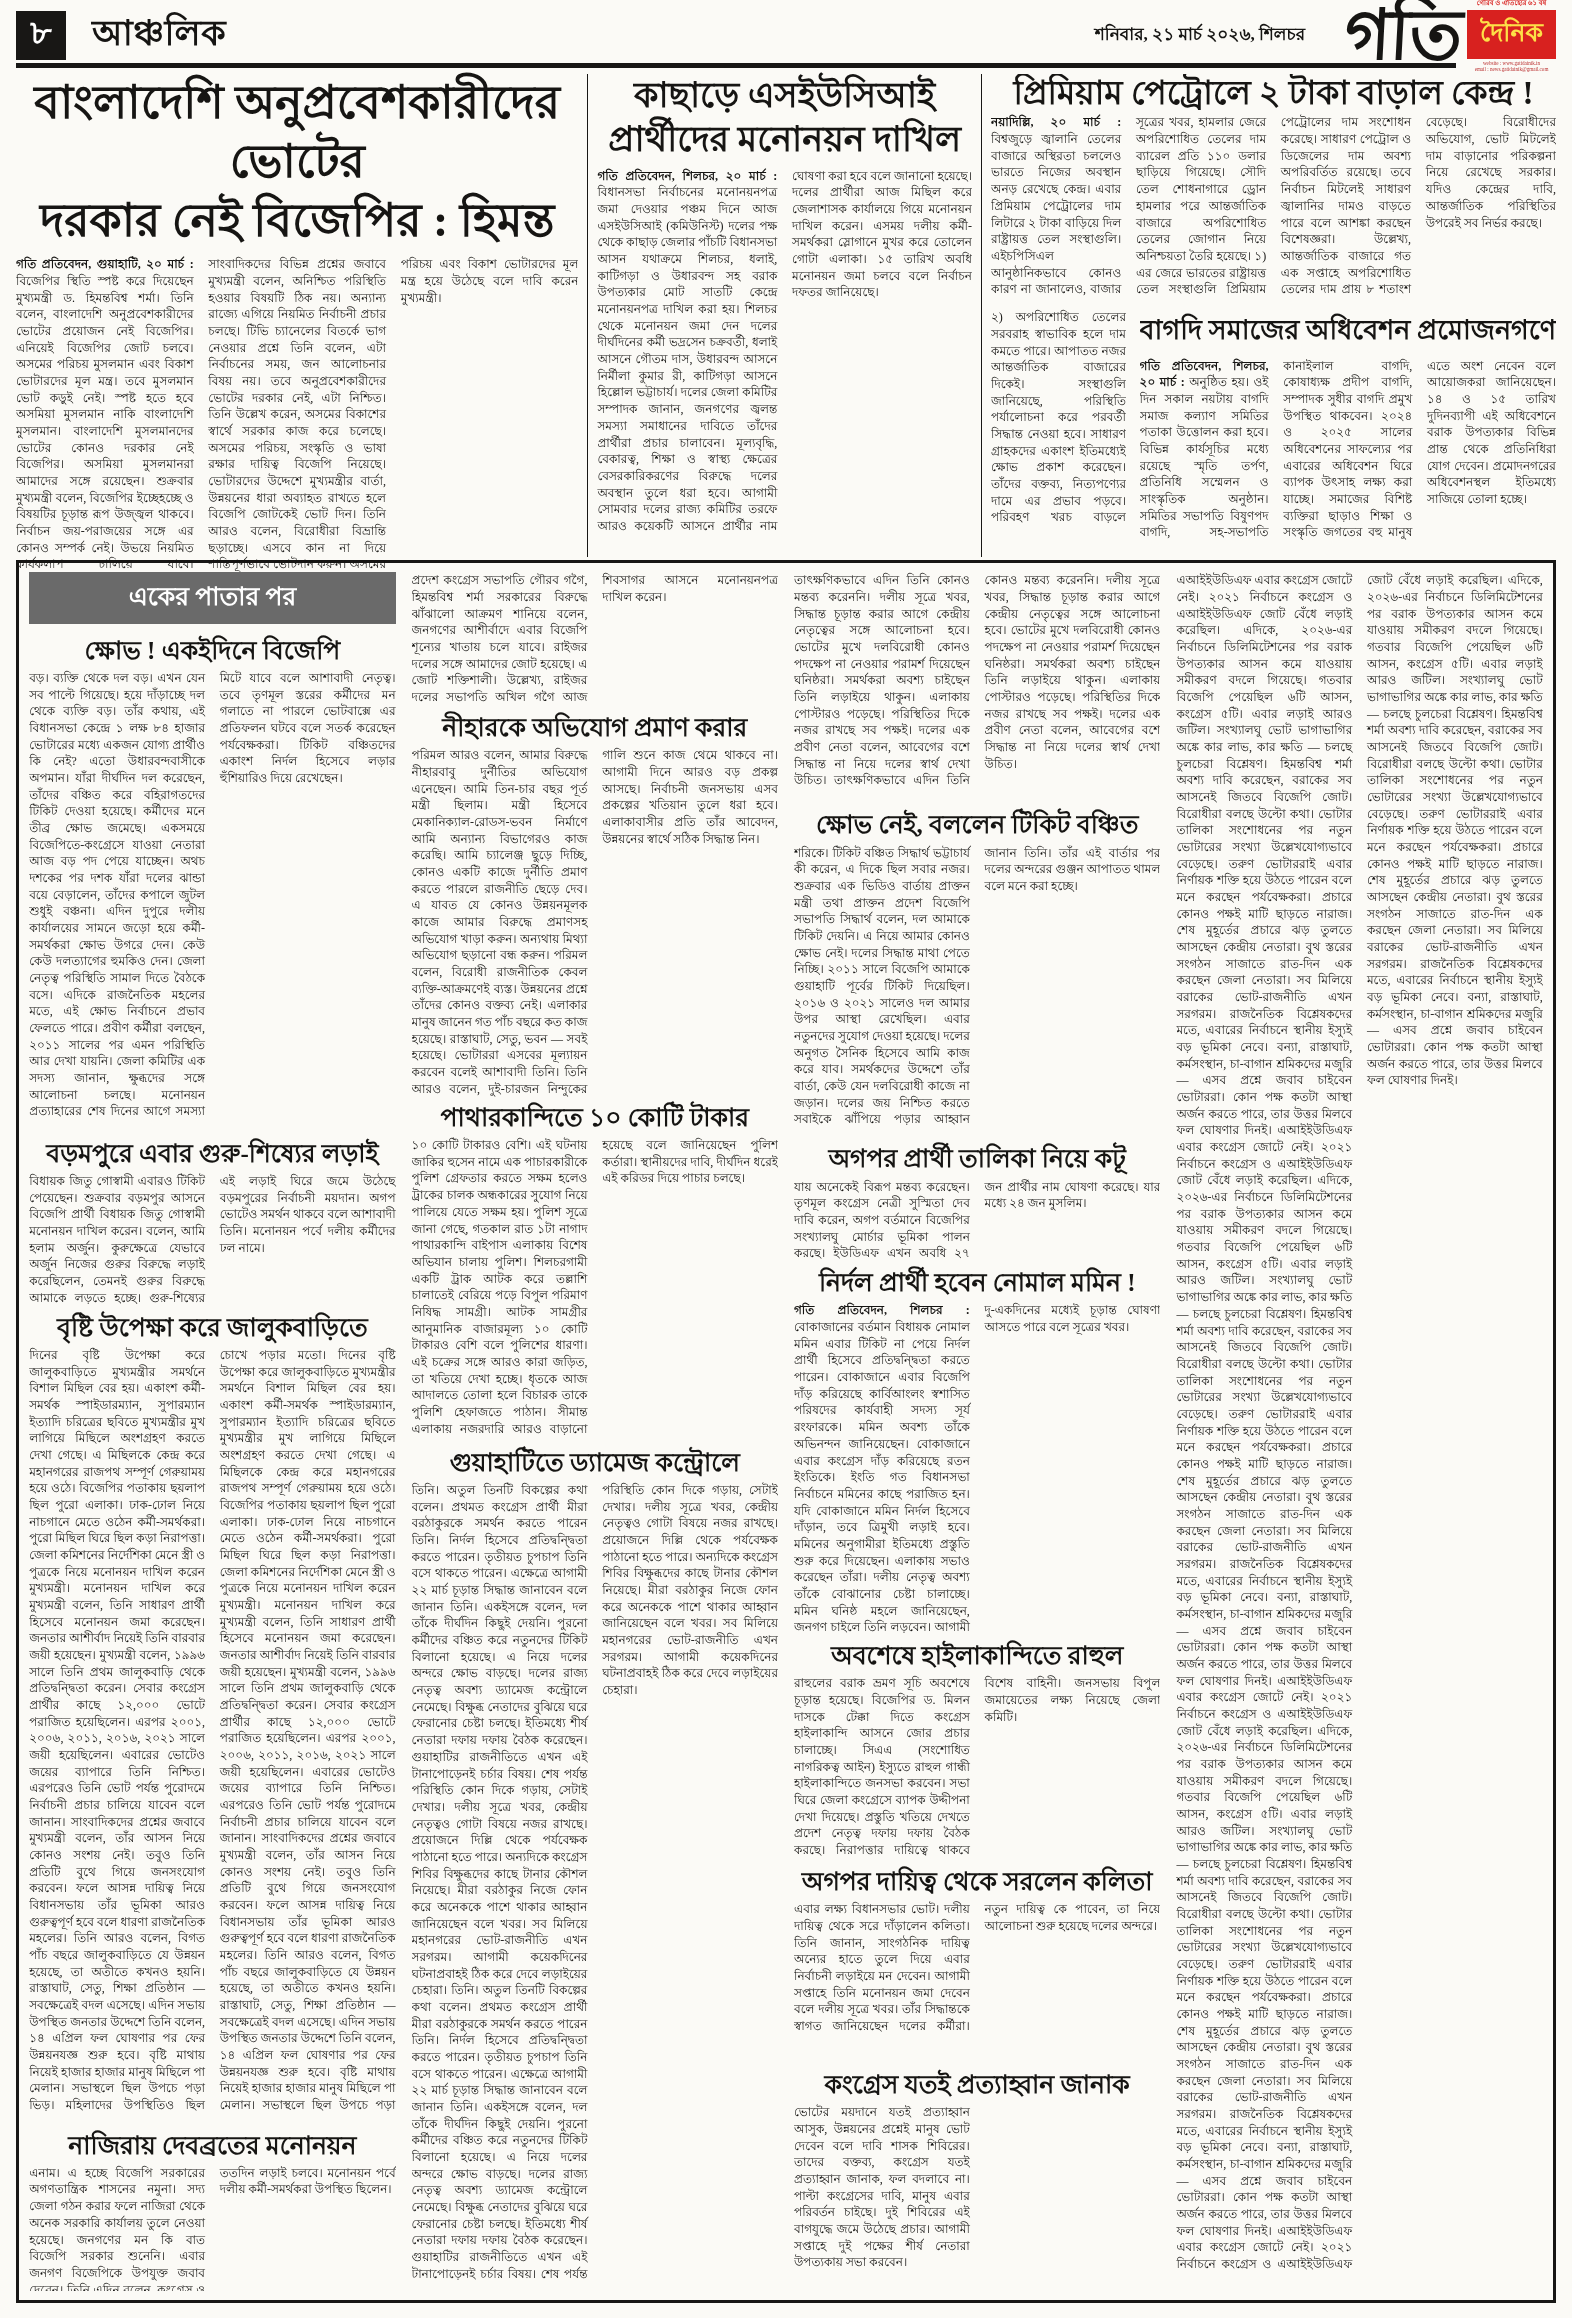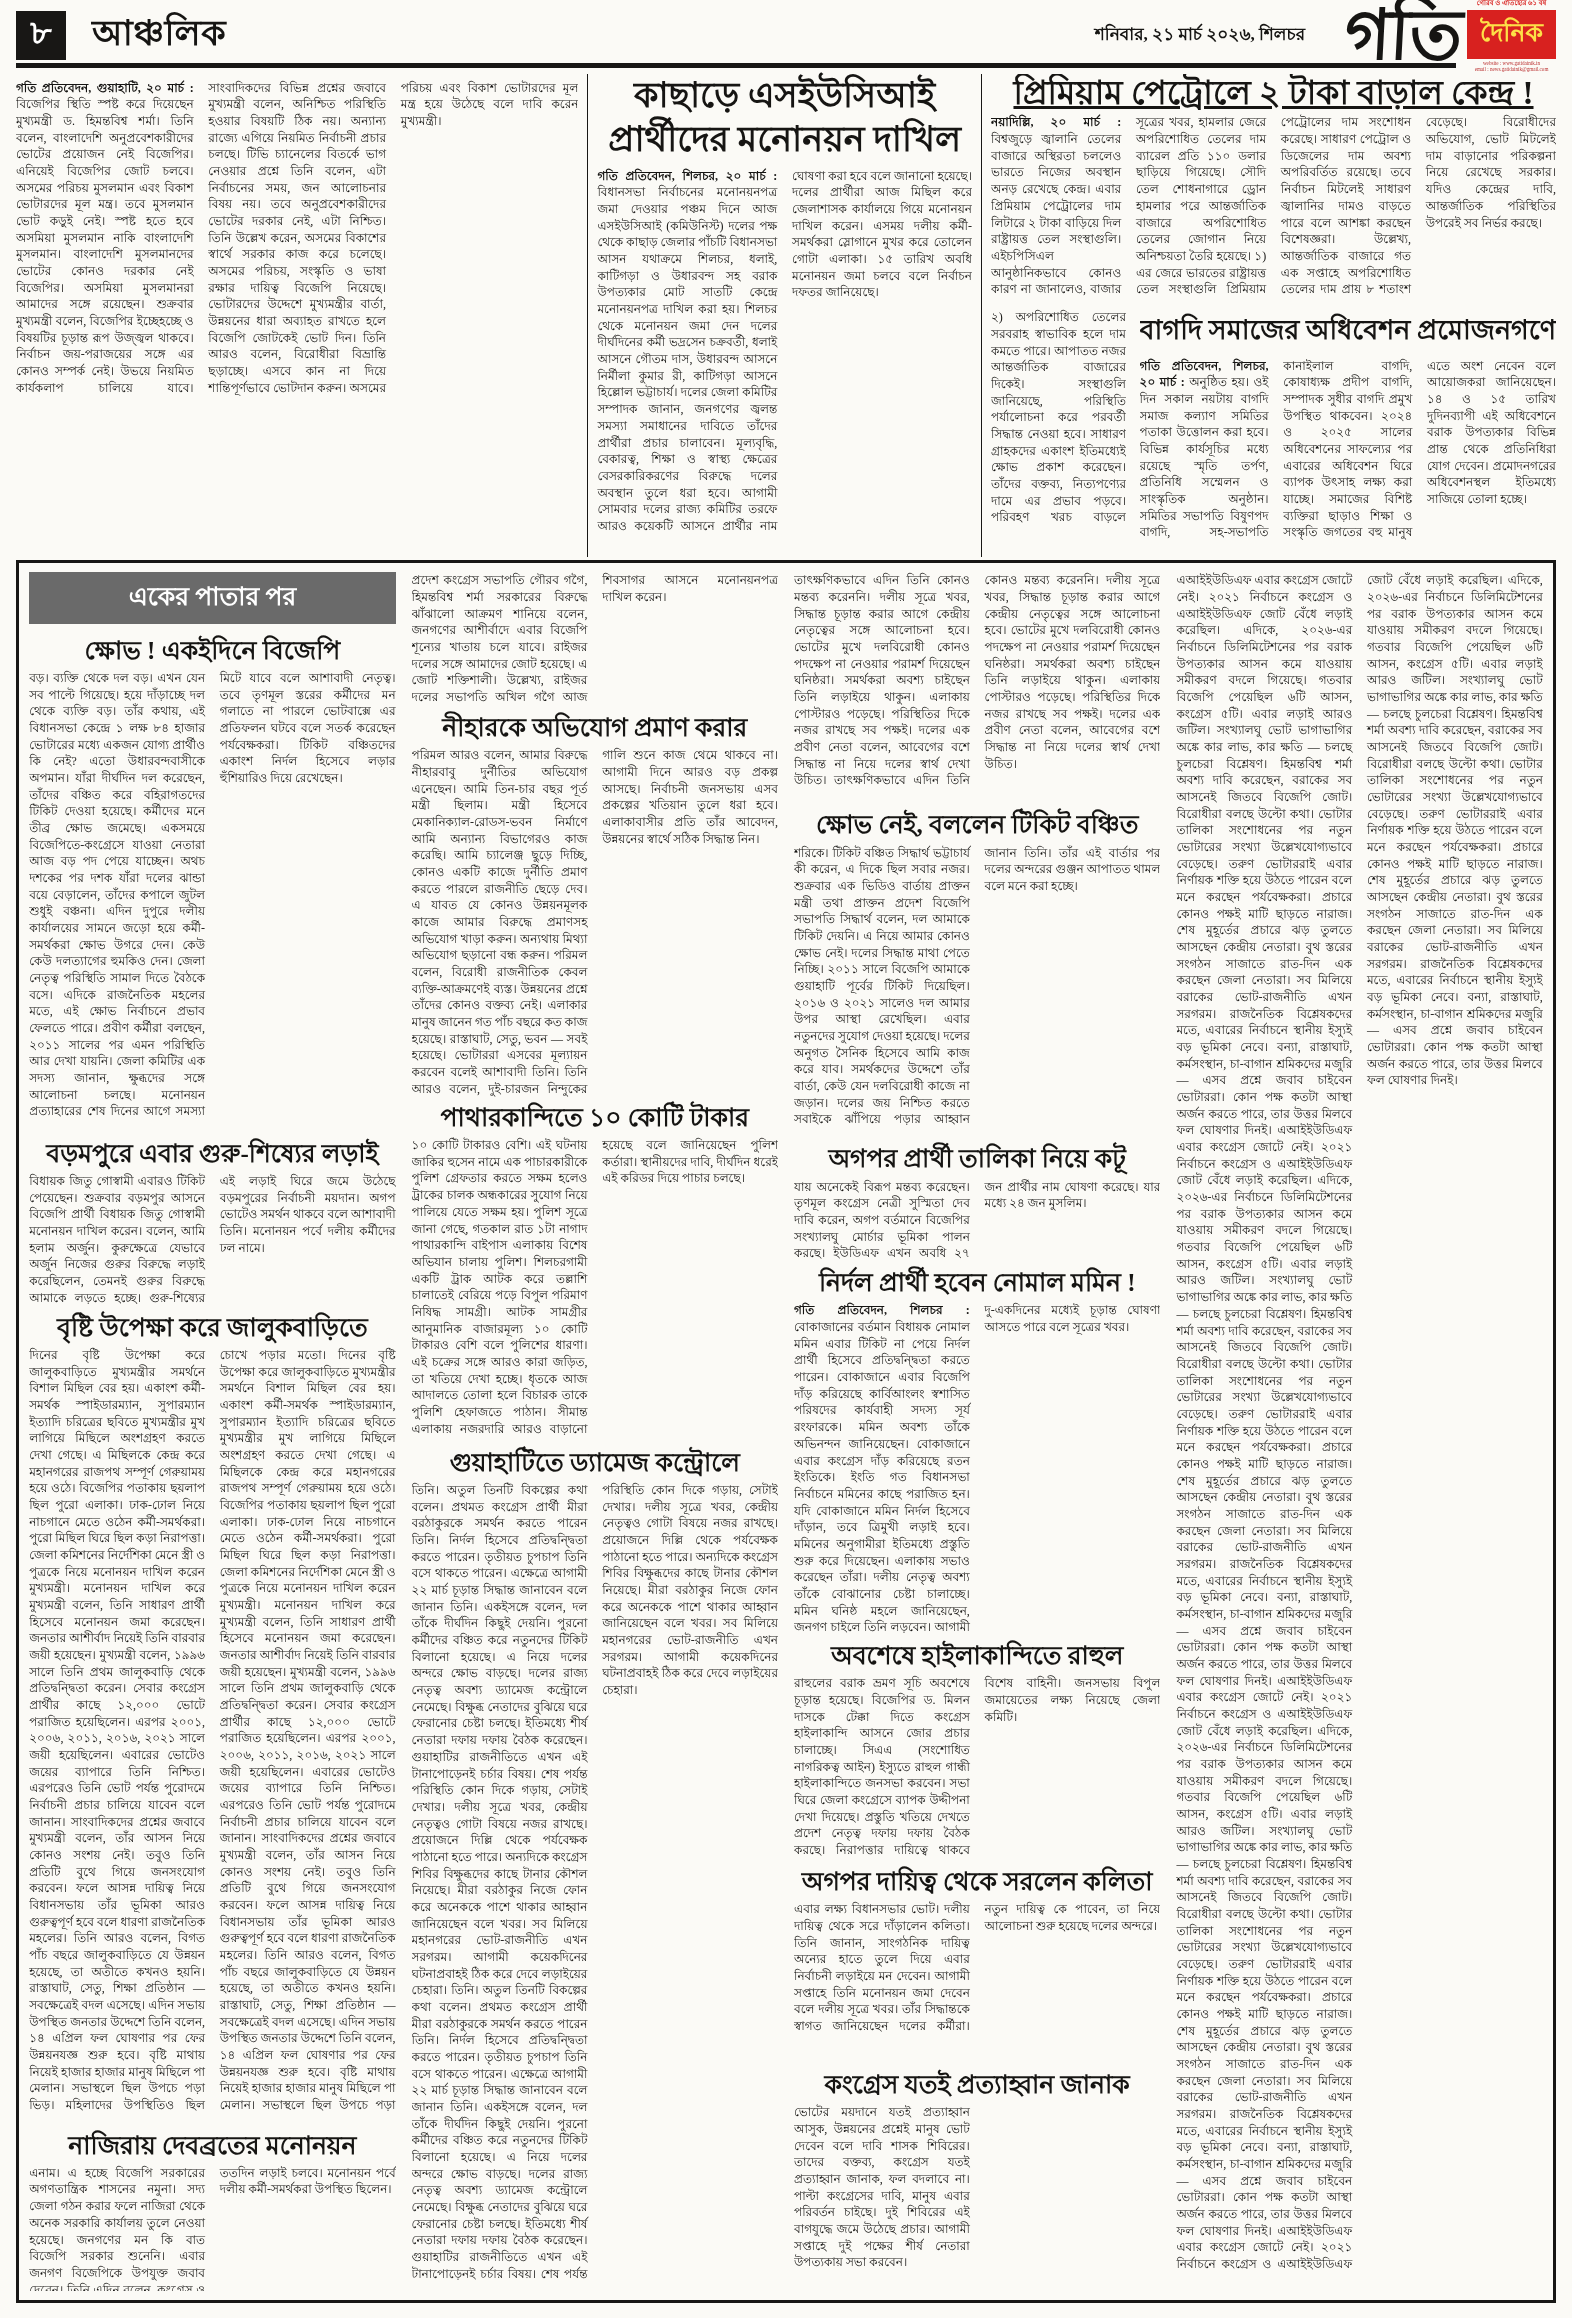--- a/index.html
+++ b/index.html
@@ -38,21 +38,21 @@
 
   
   .top-zone { display:flex; height:483px; }
   .lead-art { width:590px; padding-right:9px; }
   .lead-art h1 { font-size:46px; line-height:1.28; }
   .lead-body { height:322px; column-count:3; margin-top:5.7px; }
   .mid-art { width:407px; border-left:1.1px solid #181715; border-right:1.1px solid #181715; padding:0 9px; }
   .mid-art h2 { font-size:35px; line-height:1.26; }
   .mid-body { height:374px; column-count:2; margin-top:5.7px; }
   .right-stack { flex:1; padding-left:9px; display:flex; flex-direction:column; }
-  .right-stack h2 { font-size:33px; line-height:1.2; white-space:nowrap; overflow:hidden;text-decoration:underline; }
+  .right-stack h2 { font-size:33px; line-height:1.2; white-space:nowrap; overflow:hidden; }
   .petrol-body { height:188px; column-count:4; margin-top:1px; }
   .right-lower { display:flex; margin-top:6.8px; flex:1; }
   .petrol-cont { width:135px; height:231px; column-count:1; margin-right:13.6px; }
   .bagdi-art { flex:1; }
   .bagdi-art h3 { font-size:27px; white-space:nowrap; overflow:hidden; text-align:left; }
   .bagdi-body { height:187px; column-count:3; margin-top:3.4px; }
 
   
   .lower-box {
     border:3.4px solid #181715; height:1743px; margin-top:3.4px;
@@ -84,20 +84,24 @@
       <div class="logo-tiny">website : www.gatidainik.in</div>
       <div class="logo-tiny">email : news.gatidainik@gmail.com</div>
     </div>
   </div>
 </header>
 <div class="head-rule"></div>
 
 <section class="top-zone">
 
   <article class="lead-art">
+    <h1>
+      <span>বাংলাদেশি অনুপ্রবেশকারীদের ভোটের</span><br>
+      <span>দরকার নেই বিজেপির : হিমন্ত</span>
+    </h1>
     <p class="body-text lead-body">
       <strong class="byline">গতি প্রতিবেদন, গুয়াহাটি, ২০ মার্চ :</strong>
       <span>বিজেপির স্থিতি স্পষ্ট করে দিয়েছেন মুখ্যমন্ত্রী ড. হিমন্তবিশ্ব শর্মা। তিনি বলেন, বাংলাদেশি অনুপ্রবেশকারীদের ভোটের প্রয়োজন নেই বিজেপির। এনিয়েই বিজেপির জোট চলবে। অসমের পরিচয় মুসলমান এবং বিকাশ ভোটারদের মূল মন্ত্র। তবে মুসলমান ভোট কড়ুই নেই। স্পষ্ট হতে হবে অসমিয়া মুসলমান নাকি বাংলাদেশি মুসলমান। বাংলাদেশি মুসলমানদের ভোটের কোনও দরকার নেই বিজেপির। অসমিয়া মুসলমানরা আমাদের সঙ্গে রয়েছেন। শুক্রবার মুখ্যমন্ত্রী বলেন, বিজেপির ইচ্ছেহচ্ছে ও বিষয়টির চূড়ান্ত রূপ উজ্জ্বল থাকবে। নির্বাচন জয়-পরাজয়ের সঙ্গে এর কোনও সম্পর্ক নেই। উভয়ে নিয়মিত কার্যকলাপ চালিয়ে যাবে। সাংবাদিকদের বিভিন্ন প্রশ্নের জবাবে মুখ্যমন্ত্রী বলেন, অনিশ্চিত পরিস্থিতি হওয়ার বিষয়টি ঠিক নয়। অন্যান্য রাজ্যে এগিয়ে নিয়মিত নির্বাচনী প্রচার চলছে। টিভি চ্যানেলের বিতর্কে ভাগ নেওয়ার প্রশ্নে তিনি বলেন, এটা নির্বাচনের সময়, জন আলোচনার বিষয় নয়। তবে অনুপ্রবেশকারীদের ভোটের দরকার নেই, এটা নিশ্চিত। তিনি উল্লেখ করেন, অসমের বিকাশের স্বার্থে সরকার কাজ করে চলেছে। অসমের পরিচয়, সংস্কৃতি ও ভাষা রক্ষার দায়িত্ব বিজেপি নিয়েছে। ভোটারদের উদ্দেশে মুখ্যমন্ত্রীর বার্তা, উন্নয়নের ধারা অব্যাহত রাখতে হলে বিজেপি জোটকেই ভোট দিন। তিনি আরও বলেন, বিরোধীরা বিভ্রান্তি ছড়াচ্ছে। এসবে কান না দিয়ে শান্তিপূর্ণভাবে ভোটদান করুন। অসমের পরিচয় এবং বিকাশ ভোটারদের মূল মন্ত্র হয়ে উঠেছে বলে দাবি করেন মুখ্যমন্ত্রী।</span>
     </p>
   </article>
 
   <article class="mid-art">
     <h2>
       <span>কাছাড়ে এসইউসিআই</span><br>
       <span>প্রার্থীদের মনোনয়ন দাখিল</span>

